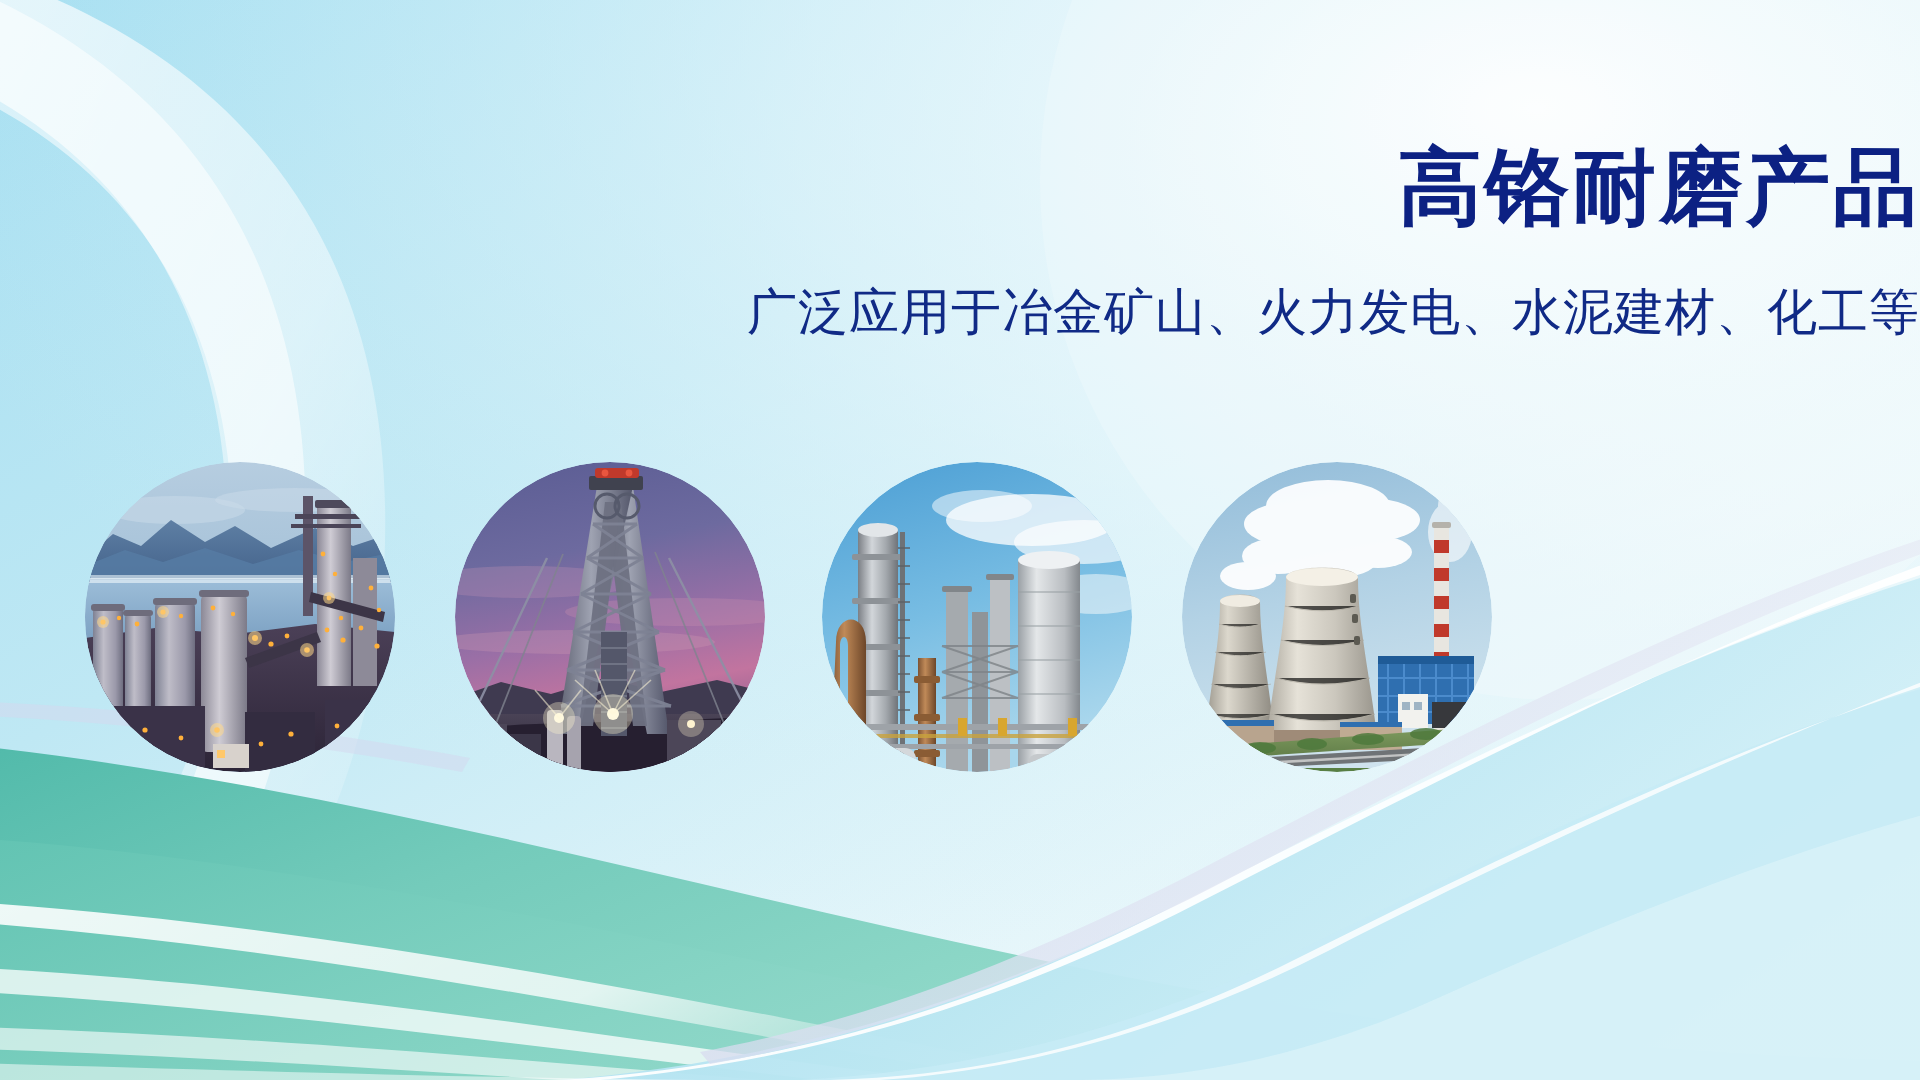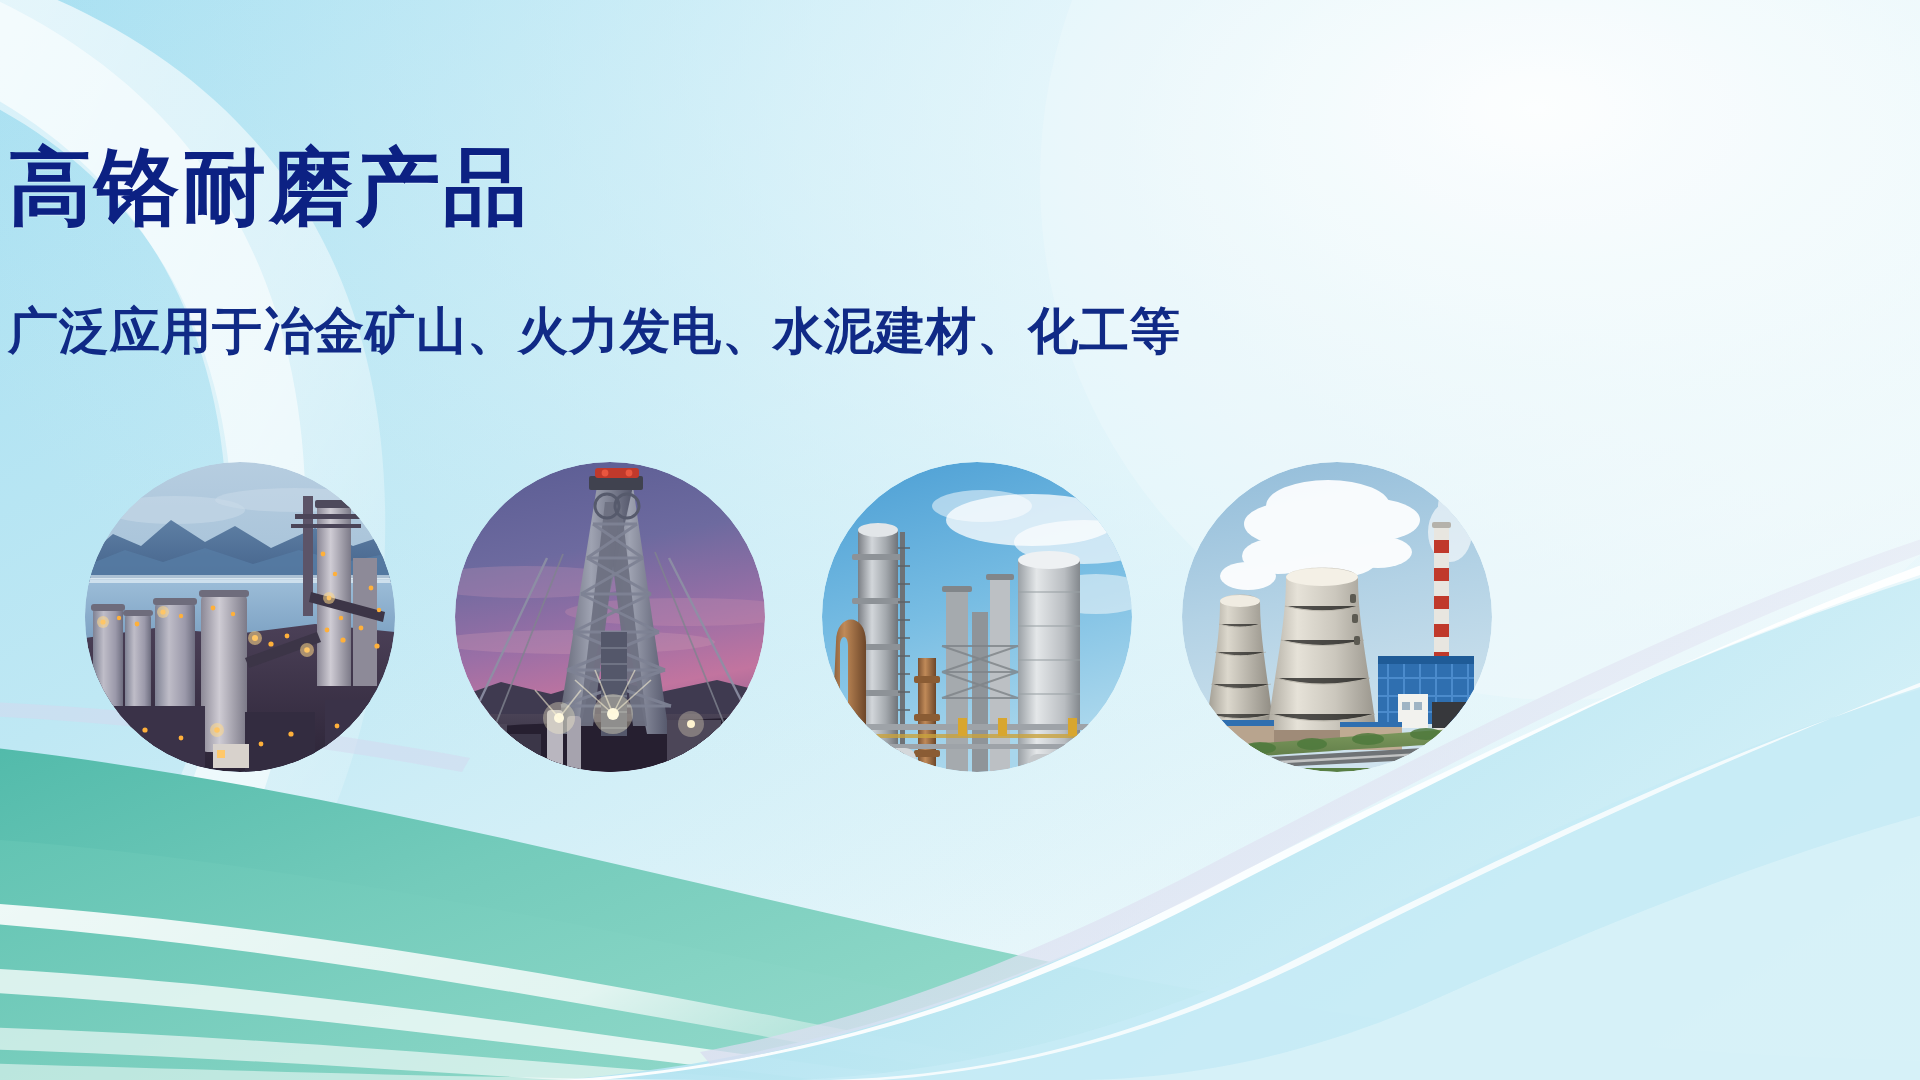--- a/index.html
+++ b/index.html
@@ -19,37 +19,37 @@
       linear-gradient(115deg, #a9e0f2 0%, #b6e4f2 30%, #d8f1f7 60%, #f4fcfd 100%);
   }
 
   
   .bg-layer { position:absolute; inset:0; }
   .bg-layer svg { display:block; width:1920px; height:1080px; }
 
   
   .text-block {
     position:absolute;
-    left:8px; right:0; top:142px;
-    text-align:left;
+    left:16px; right:0; top:142px;
+    text-align:right;
     z-index:6;
   }
   .main-title {
     font-size:84px;
     line-height:1.08;
     font-weight:bold;
     color:#0c2183;
     letter-spacing:3px;
     text-shadow:0 1px 0 rgba(255,255,255,.35);
   }
   .sub-title {
-    margin-top:67px;
+    margin-top:48px;
     font-size:50px;
     line-height:1.25;
-    font-weight:bold;
+    font-weight:normal;
     color:#102a86;
     letter-spacing:1px;
   }
 
   
   .circles {
     position:absolute;
     left:0; right:0;
     top:462px;
     height:340px;

